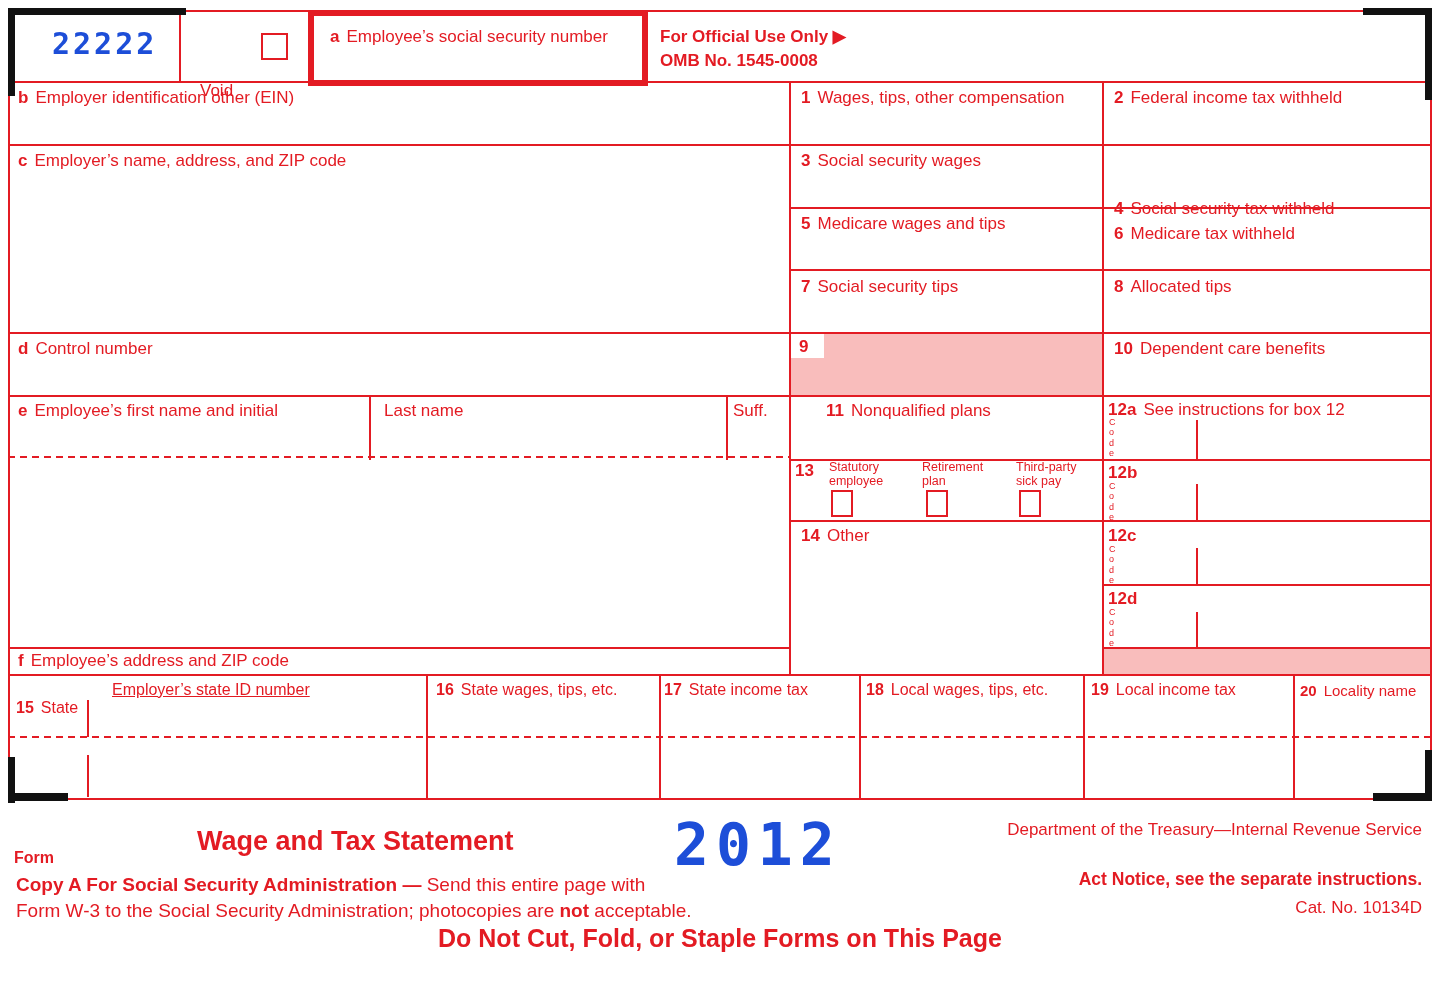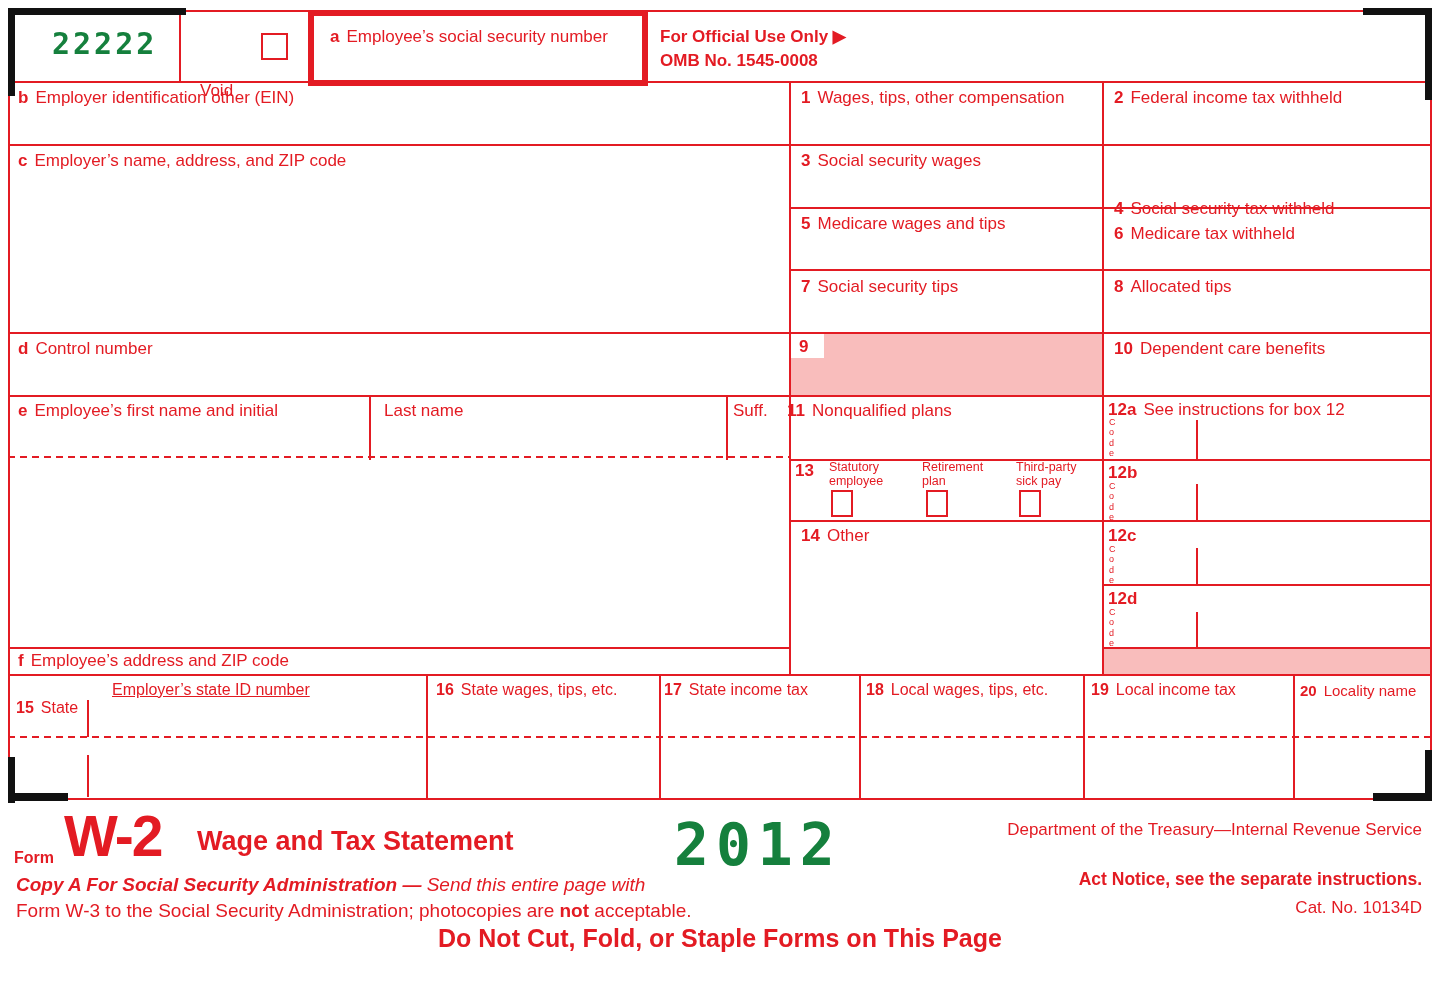--- a/index.html
+++ b/index.html
@@ -6,21 +6,21 @@
   #page{position:relative;width:1440px;height:985px;background:#ffffff;
         font-family:"Liberation Sans",sans-serif;overflow:hidden;}
   svg.grid{position:absolute;left:0;top:0;}
   .lbl{position:absolute;color:#e31b23;font-size:17px;line-height:1.15;white-space:nowrap;}
   .bn{font-weight:bold;margin-right:7px;}
   .bld{font-weight:bold;}
   .sm{font-size:12.5px;white-space:normal;line-height:1.12;}
   .code{position:absolute;color:#e31b23;font-size:9px;line-height:1.15;width:9px;
         word-break:break-all;letter-spacing:0;}
   .cb{position:absolute;border:2px solid #e31b23;background:#ffffff;box-sizing:border-box;}
-  .mono{font-family:"DejaVu Sans Mono",monospace;font-weight:bold;color:#15803d;}
+  .mono{font-family:"DejaVu Sans Mono",monospace;font-weight:bold;color:#1d4ed8;}
   .rt{text-align:right;}
   .ctr{text-align:center;}
 </style>
 </head>
 <body>
 
 <div id="page">
 
   <svg class="grid" width="1440" height="985">
 
@@ -91,21 +91,21 @@
   <div class="lbl" style="left:801px;top:88px;"><span class="bn">1</span><span>Wages, tips, other compensation</span></div>
   <div class="lbl" style="left:1114px;top:88px;"><span class="bn">2</span><span>Federal income tax withheld</span></div>
   <div class="lbl" style="left:801px;top:151px;"><span class="bn">3</span><span>Social security wages</span></div>
   <div class="lbl" style="left:1114px;top:151px;margin-top:48px;"><span class="bn">4</span><span>Social security tax withheld</span></div>
   <div class="lbl" style="left:801px;top:214px;"><span class="bn">5</span><span>Medicare wages and tips</span></div>
   <div class="lbl" style="left:1114px;top:224px;"><span class="bn">6</span><span>Medicare tax withheld</span></div>
   <div class="lbl" style="left:801px;top:277px;"><span class="bn">7</span><span>Social security tips</span></div>
   <div class="lbl" style="left:1114px;top:277px;"><span class="bn">8</span><span>Allocated tips</span></div>
   <div class="lbl bld" style="left:799px;top:337px;">9</div>
   <div class="lbl" style="left:1114px;top:339px;"><span class="bn">10</span><span>Dependent care benefits</span></div>
-  <div class="lbl" style="left:787px;top:401px;"><span class="bn">11</span><span>Nonqualified plans</span></div>
+  <div class="lbl" style="left:826px;top:401px;"><span class="bn">11</span><span>Nonqualified plans</span></div>
 
   <div class="lbl" style="left:1108px;top:400px;"><span class="bn">12a</span><span>See instructions for box 12</span></div>
   <div class="code" style="left:1109px;top:417px;">Code</div>
 
   <div class="lbl bld" style="left:1108px;top:463px;">12b</div>
   <div class="code" style="left:1109px;top:481px;">Code</div>
 
   <div class="lbl bld" style="left:795px;top:461px;">13</div>
   <div class="lbl sm" style="left:829px;top:460px;width:72px;">Statutory employee</div>
   <div class="lbl sm" style="left:922px;top:460px;width:80px;">Retirement plan</div>
@@ -122,26 +122,25 @@
 
   <div class="lbl" style="left:16px;top:699px;font-size:16px;"><span class="bn">15</span><span>State</span></div>
   <div class="lbl" style="left:112px;top:681px;font-size:16px;text-decoration:underline;">Employer’s state ID number</div>
   <div class="lbl" style="left:436px;top:681px;font-size:16px;"><span class="bn">16</span><span>State wages, tips, etc.</span></div>
   <div class="lbl" style="left:664px;top:681px;font-size:16px;"><span class="bn">17</span><span>State income tax</span></div>
   <div class="lbl" style="left:866px;top:681px;font-size:16px;"><span class="bn">18</span><span>Local wages, tips, etc.</span></div>
   <div class="lbl" style="left:1091px;top:681px;font-size:16px;"><span class="bn">19</span><span>Local income tax</span></div>
   <div class="lbl" style="left:1300px;top:682px;font-size:15px;"><span class="bn">20</span><span>Locality name</span></div>
 
   <div class="lbl bld" style="left:14px;top:849px;font-size:16px;">Form</div>
-  <div class="lbl bld" style="left:64px;top:804px;font-size:57px;letter-spacing:-2px;">W-2</div>
   <div class="lbl bld" style="left:197px;top:826px;font-size:27px;">Wage and Tax Statement</div>
   <div class="lbl mono" style="left:674px;top:812px;font-size:58px;letter-spacing:7px;">2012</div>
   <div class="lbl rt" style="left:920px;top:820px;width:502px;">Department of the Treasury—Internal Revenue Service</div>
   <div class="lbl rt bld" style="left:920px;top:869px;width:502px;font-size:17.5px;">Act Notice, see the separate instructions.</div>
-  <div class="lbl" style="left:16px;top:874px;font-size:19px;font-style:italic;">
+  <div class="lbl" style="left:16px;top:874px;font-size:19px;">
     <span class="bld">Copy A For Social Security Administration —</span><span> Send this entire page with</span>
   </div>
   <div class="lbl" style="left:16px;top:900px;font-size:19px;">
     <span>Form W-3 to the Social Security Administration; photocopies are </span><span class="bld">not</span><span> acceptable.</span>
   </div>
   <div class="lbl rt" style="left:920px;top:898px;width:502px;">Cat. No. 10134D</div>
   <div class="lbl ctr bld" style="left:3px;top:924px;width:1434px;font-size:25px;">Do Not Cut, Fold, or Staple Forms on This Page</div>
 
 </div>
 

